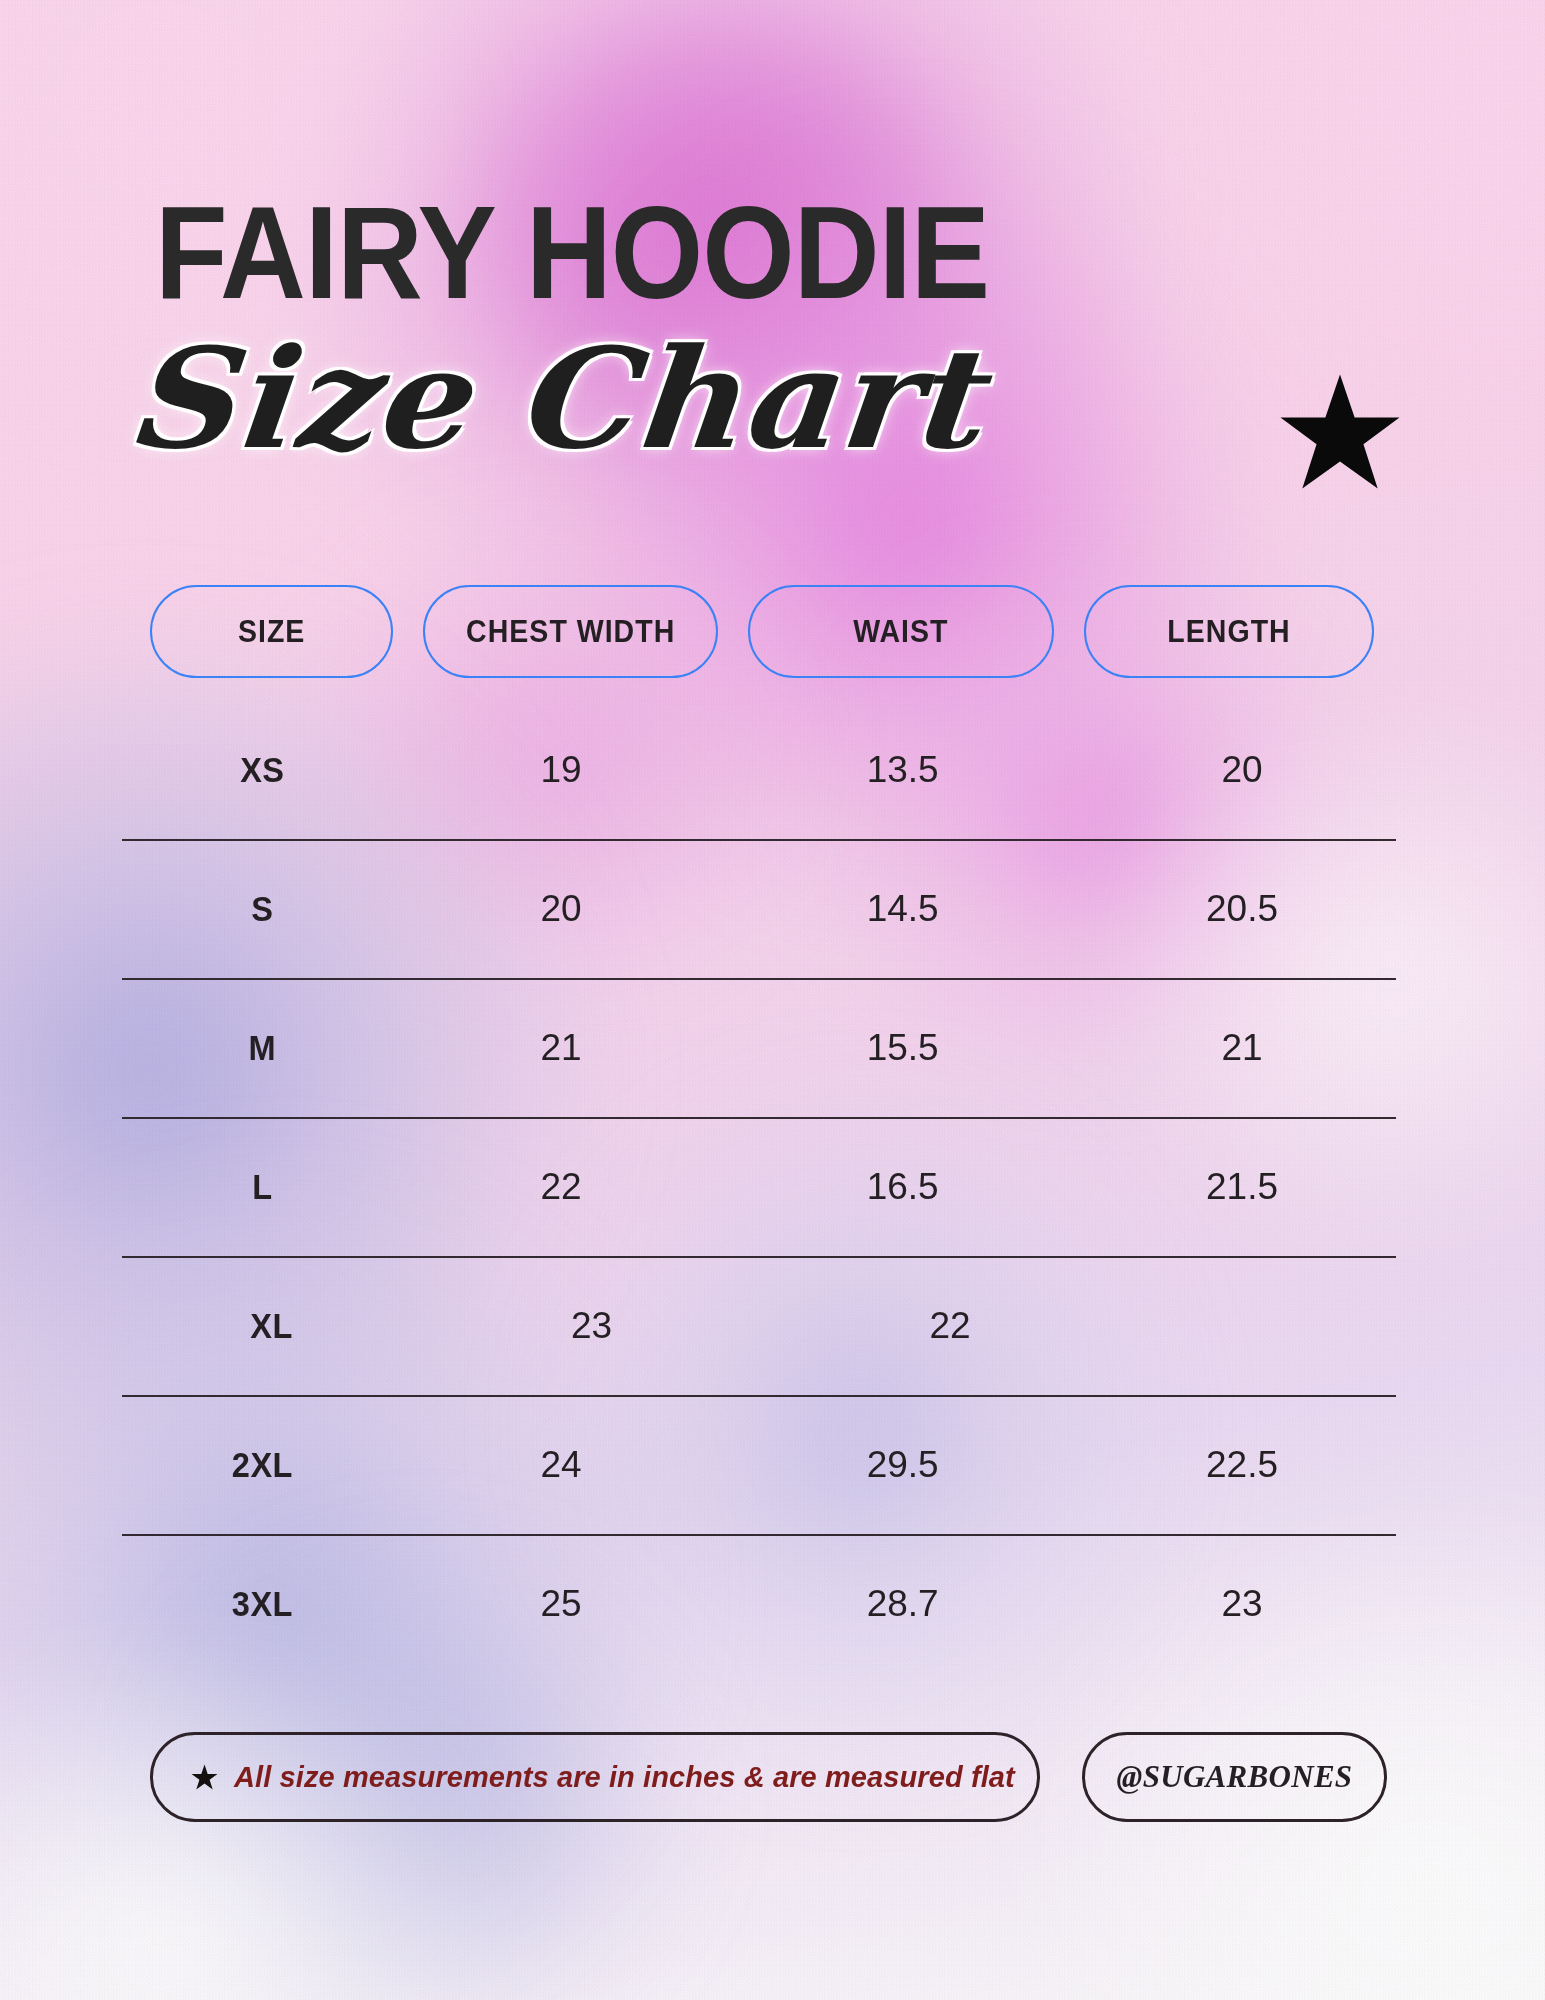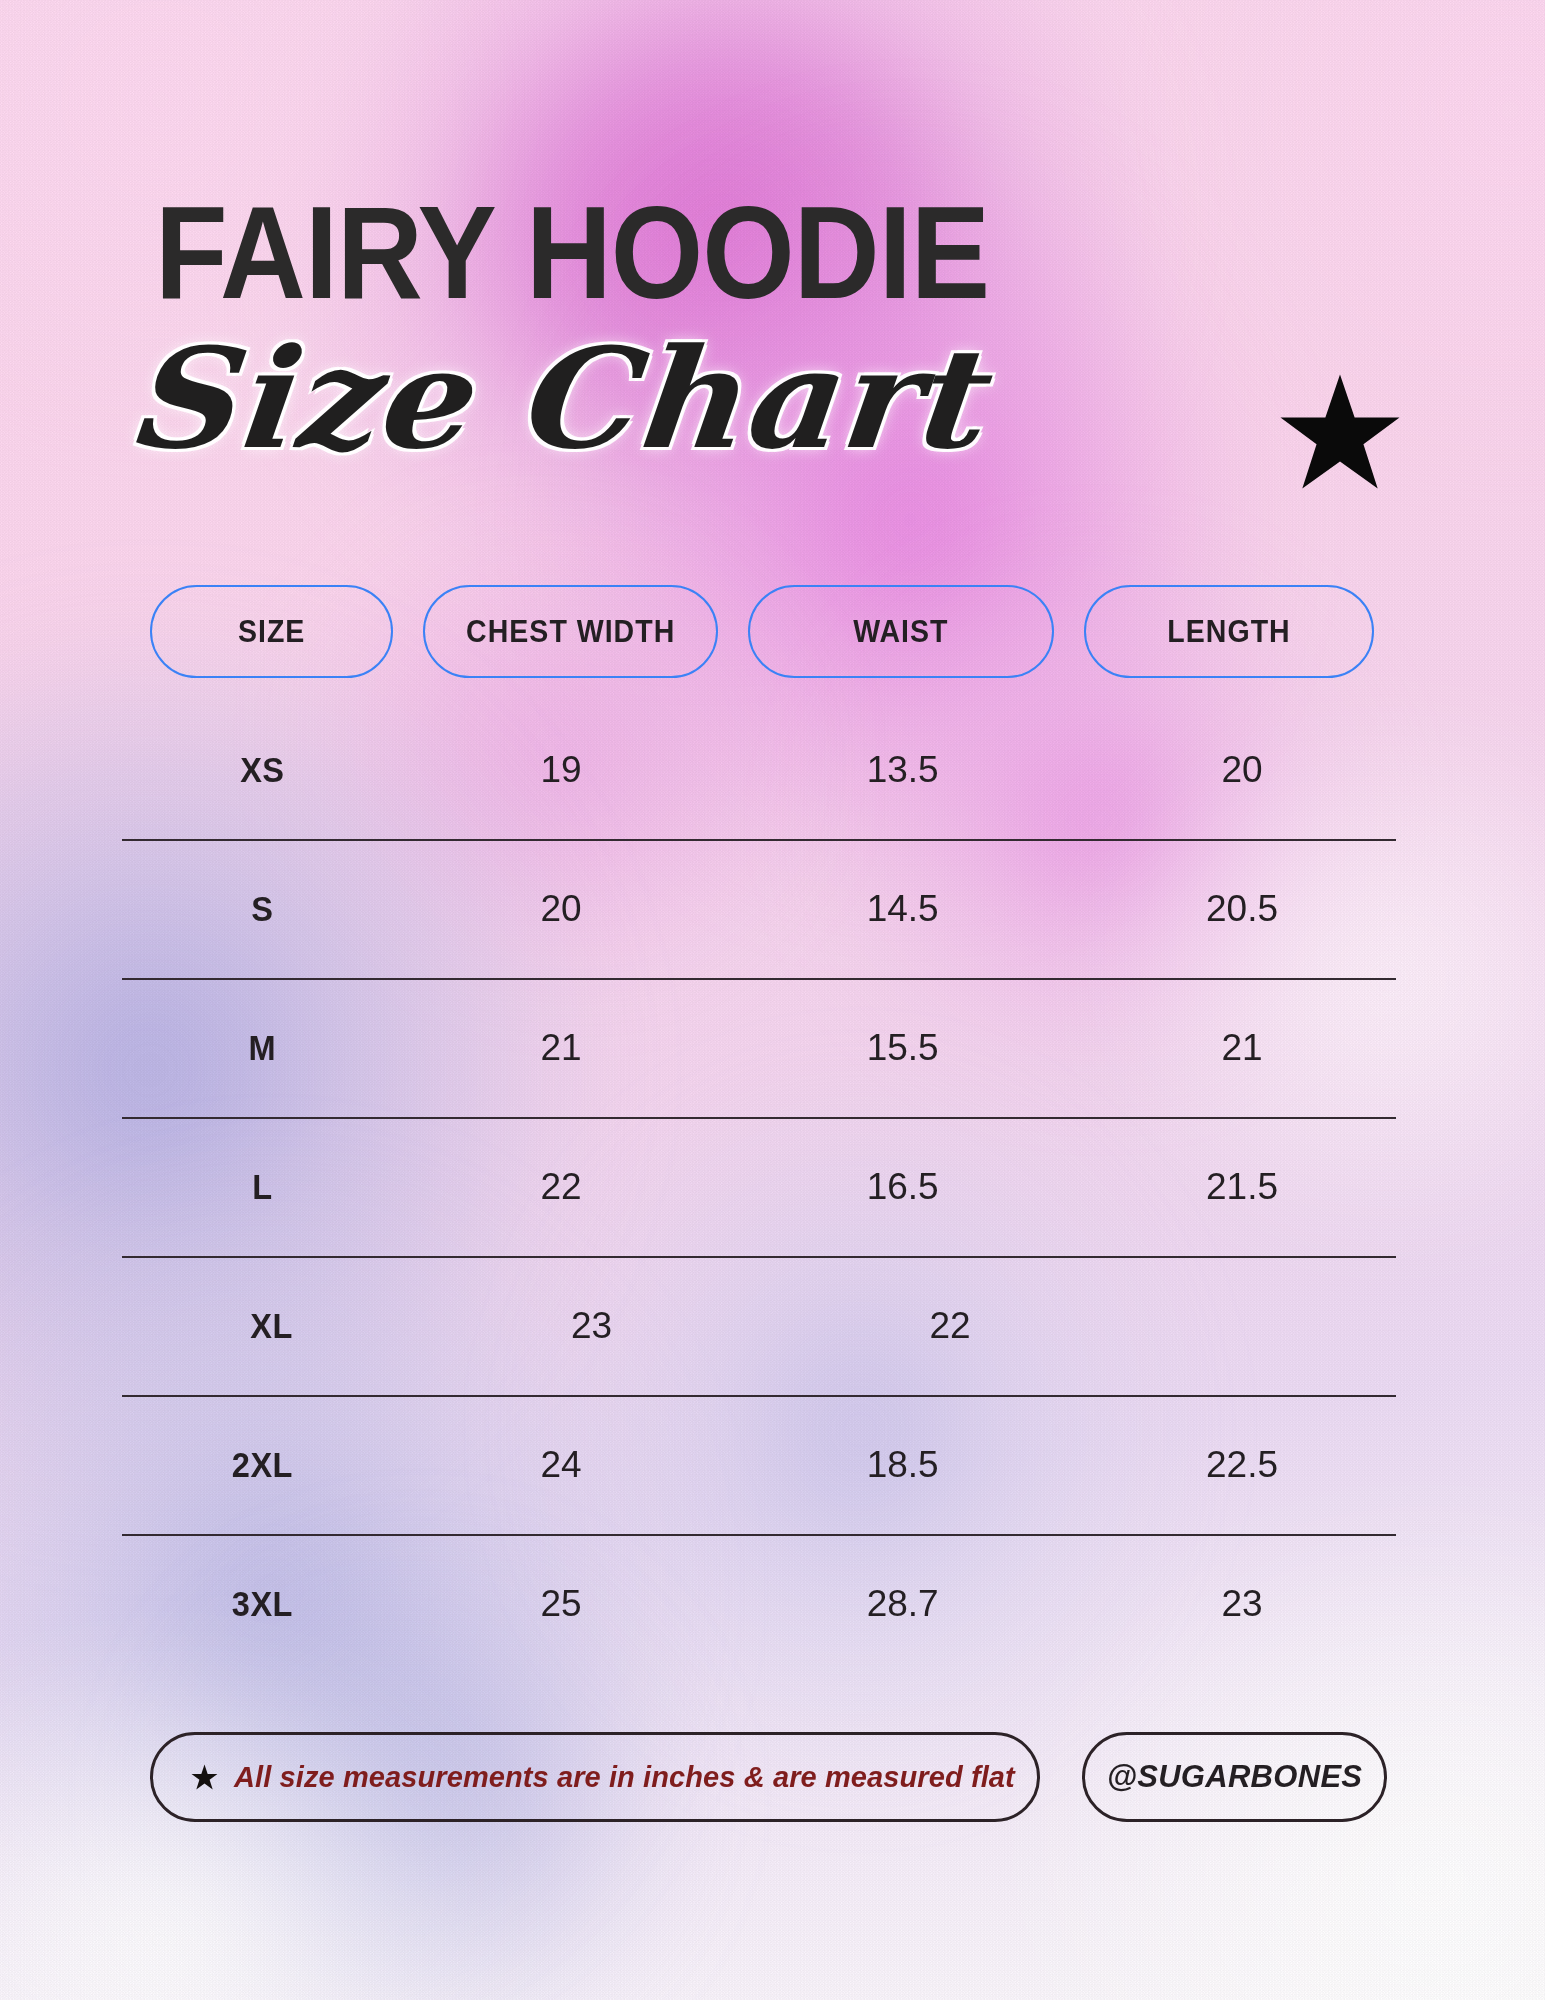--- a/index.html
+++ b/index.html
@@ -308,21 +308,21 @@
     white-space:nowrap;
   }
   .handle-pill{
     height:90px;
     width:305px;
     border:3px solid #2c2227;
     border-radius:56px;
     display:flex; align-items:center; justify-content:center;
   }
   .handle-text{
-    font-family:Liberation Sans, sans-serif;
+    font-family:Liberation Serif, serif;
     font-weight:700; font-style:italic;
     font-size:31px;
     letter-spacing:.3px;
     color:#241f23;
     white-space:nowrap;
   }
 </style>
 </head>
 <body>
 
@@ -403,21 +403,21 @@
 
       <div class="trow">
         <div class="cell c-size">XL</div>
         <div class="cell c-chest">23</div>
         <div class="cell c-length">22</div>
       </div>
 
       <div class="trow">
         <div class="cell c-size">2XL</div>
         <div class="cell c-chest">24</div>
-        <div class="cell c-waist">18.5</div>
+        <div class="cell c-waist">29.5</div>
         <div class="cell c-length">22.5</div>
       </div>
 
       <div class="trow">
         <div class="cell c-size">3XL</div>
         <div class="cell c-chest">25</div>
         <div class="cell c-waist">28.7</div>
         <div class="cell c-length">23</div>
       </div>
 

